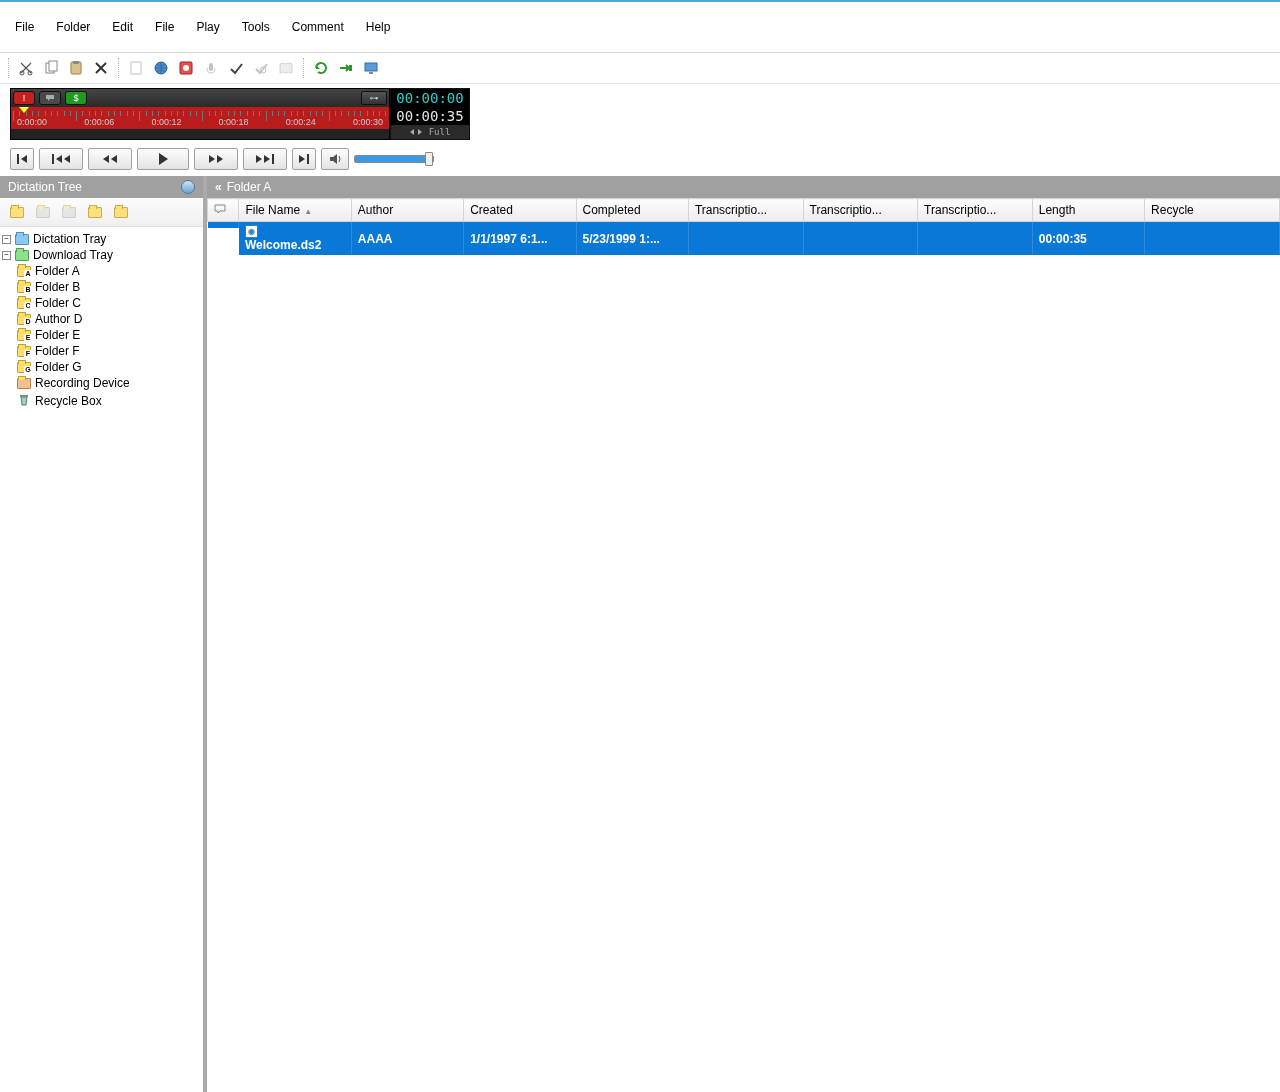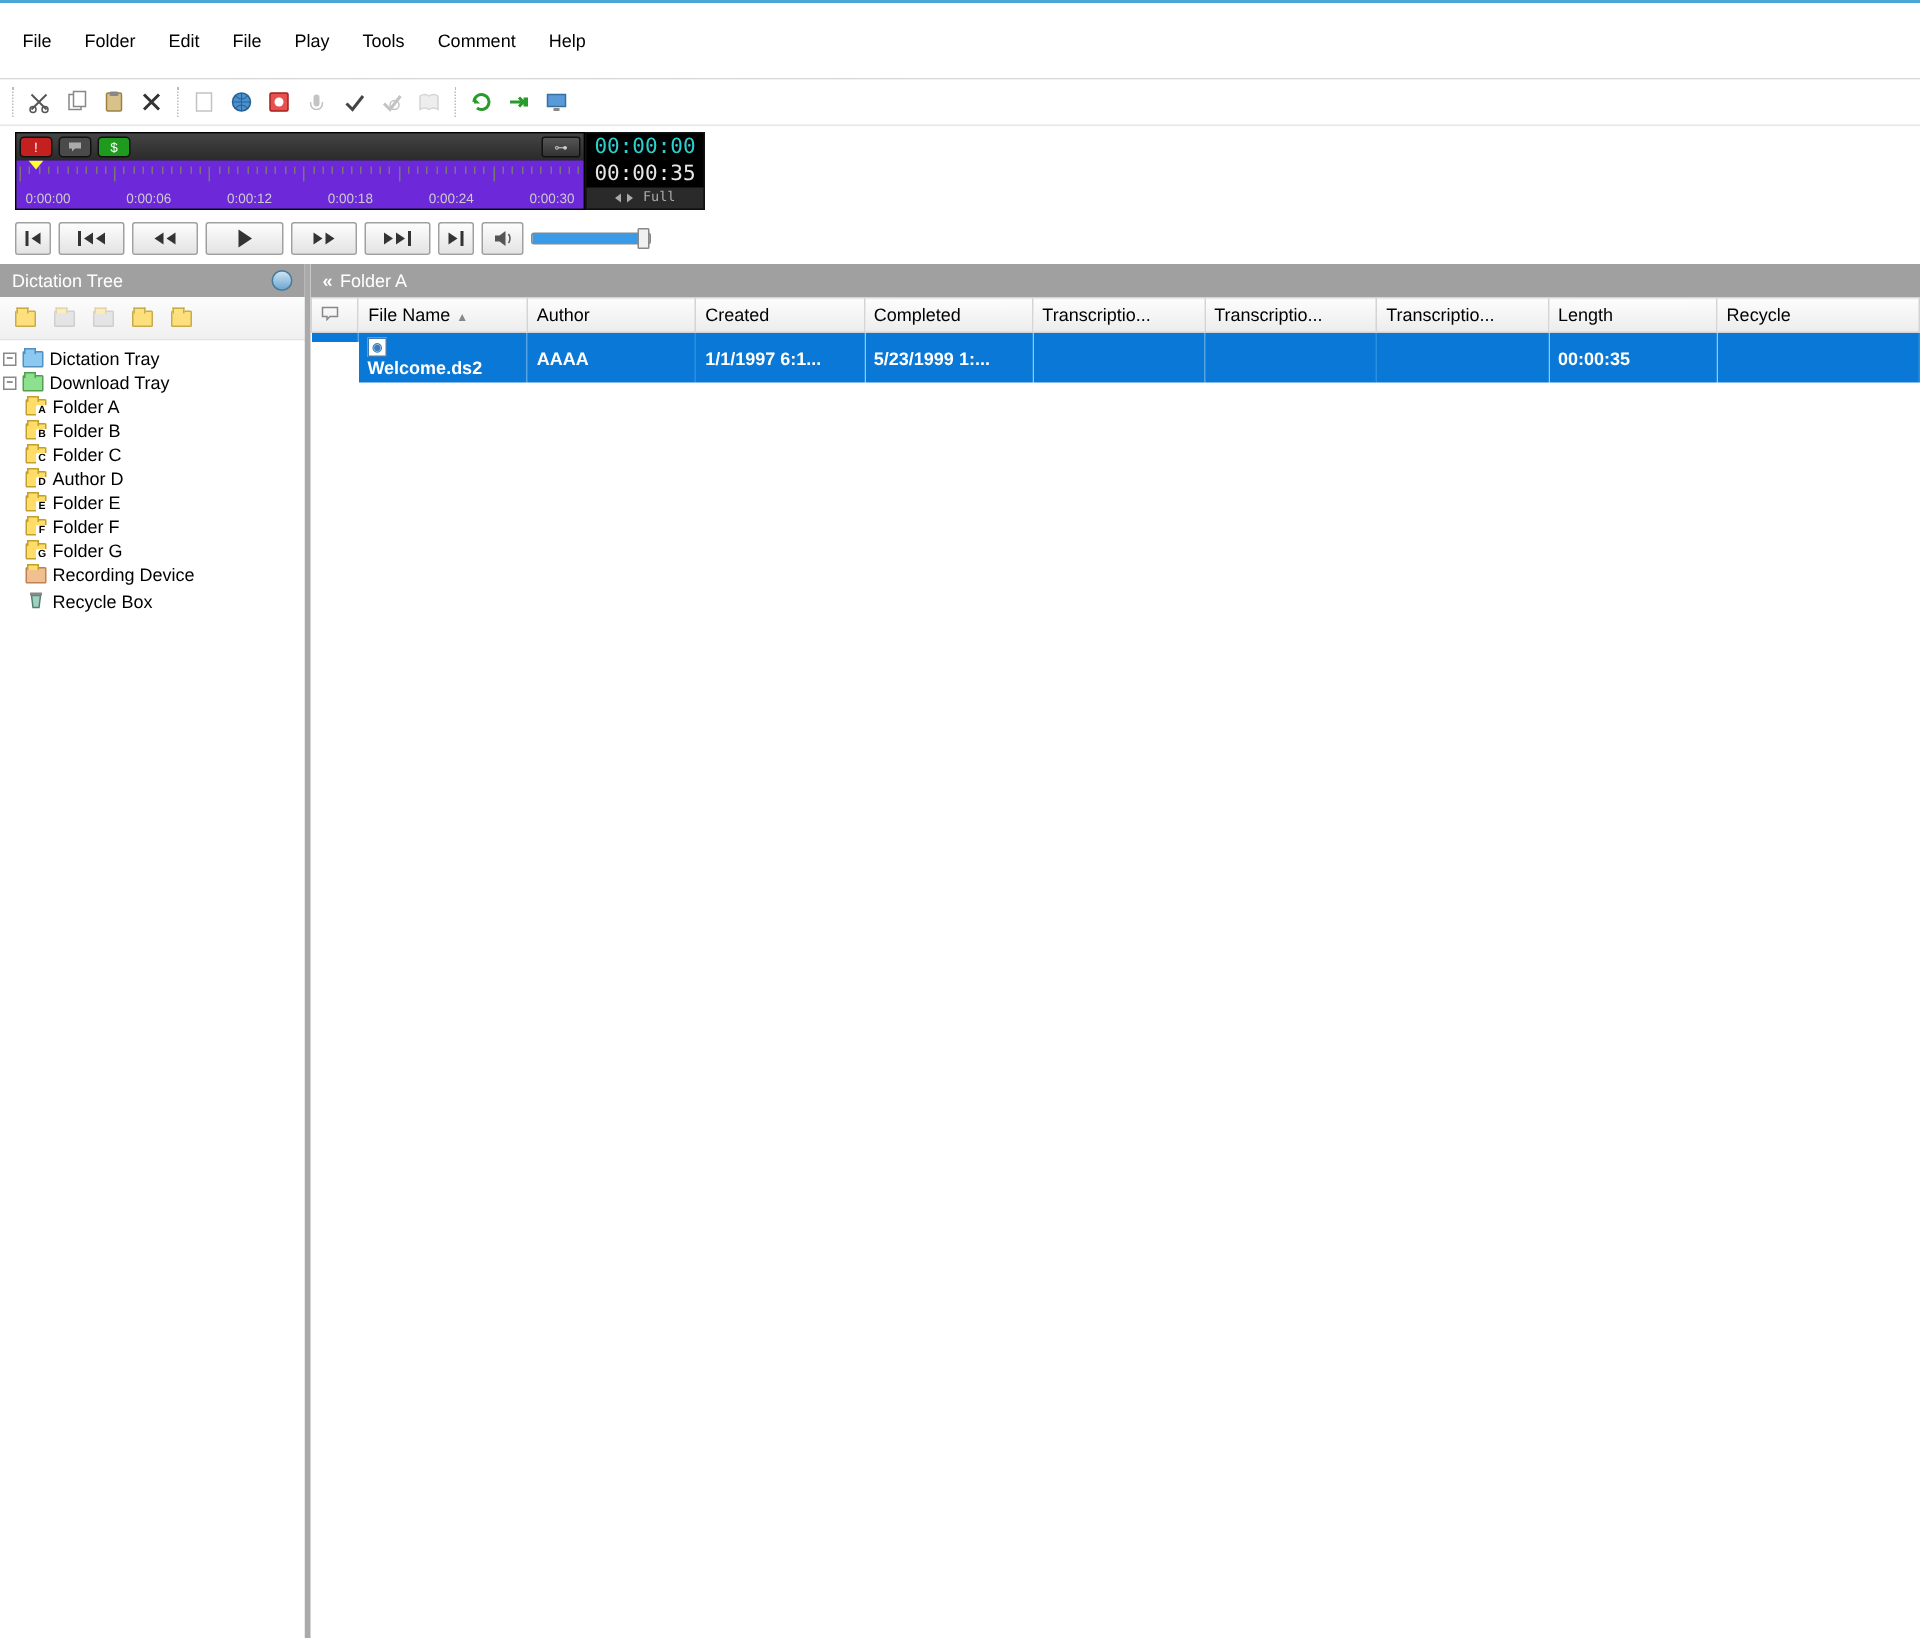--- a/index.html
+++ b/index.html
@@ -98,22 +98,22 @@
   width: 26px; height: 14px;
   background: linear-gradient(#555,#333);
   border:1px solid #111;
   border-radius:2px;
   margin-left:auto;
   display:flex;align-items:center;justify-content:center;
   color:#ccc;
   font-size:9px;
 }
 .ruler {
-  height: 32px;
-  background: #6d28d9;
+  height: 22px;
+  background: #b91c1c;
   position: relative;
   overflow: hidden;
 }
 .ruler .playhead {
   position:absolute; left:8px; top:0; width:0;height:0;
   border-left:5px solid transparent;
   border-right:5px solid transparent;
   border-top:6px solid #ff3;
 }
 .ticks {

